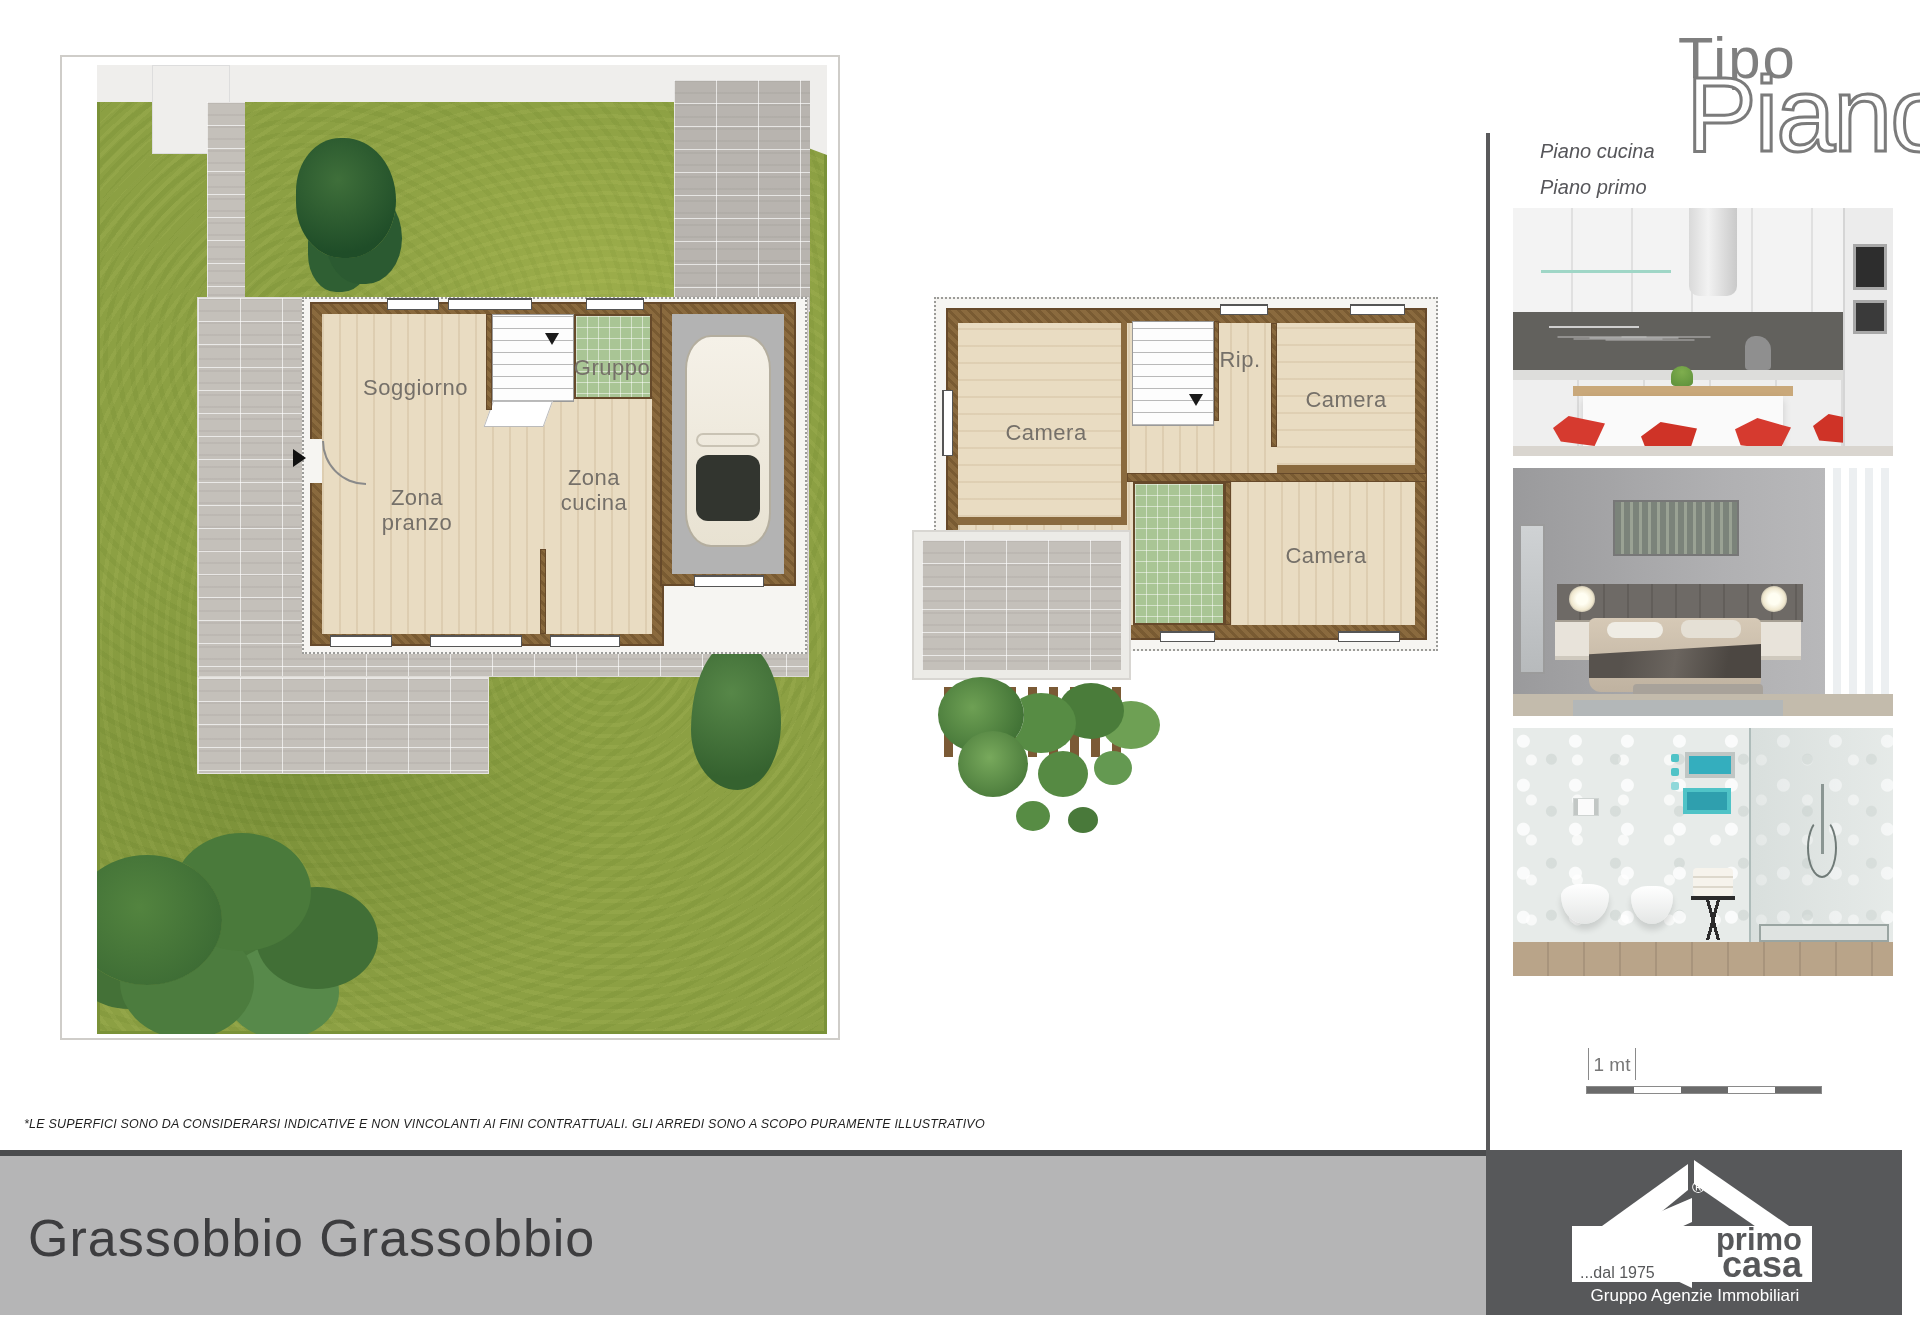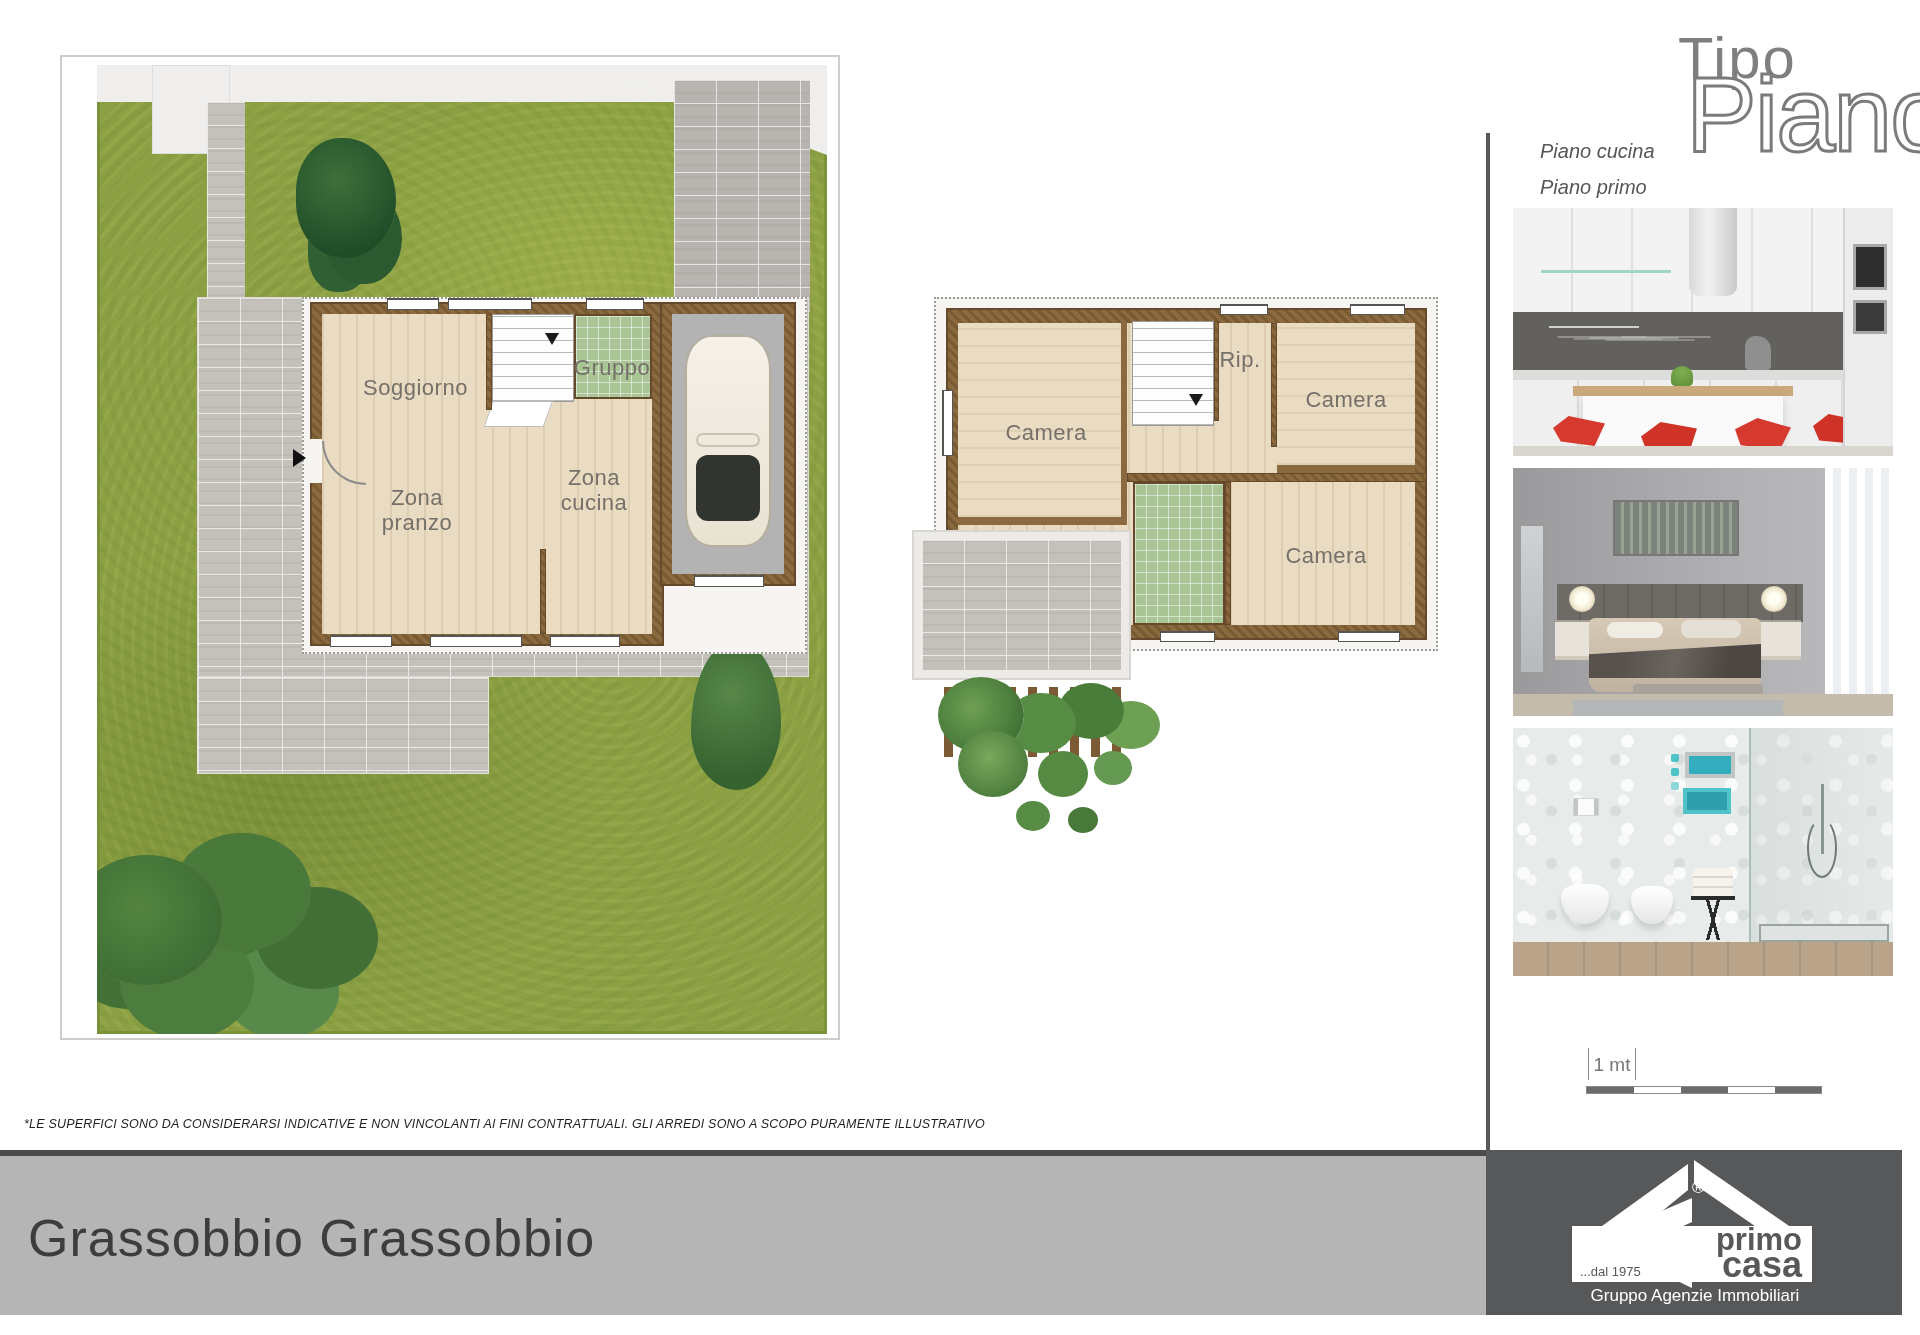--- a/index.html
+++ b/index.html
@@ -269,15 +269,15 @@
 <div class="abs" style="left:1486px; top:1150px; width:416px; height:165px; background:#57585a;">
   <div class="abs" style="left:86px; top:76px; width:240px; height:56px; background:#ffffff;"></div>
   <svg class="abs" style="left:88px; top:10px;" width="240" height="130" viewBox="0 0 240 130">
     <polygon points="120,0 238,82 204,82 120,24" fill="#ffffff"></polygon>
     <polygon points="114,4 28,66 48,84 114,30" fill="#ffffff"></polygon>
     <polygon points="34,74 118,38 118,62 70,84 118,106 118,128 34,88" fill="#ffffff"></polygon>
   </svg>
   <div class="abs" style="left:206px; top:28px; font-size:17px; color:#ffffff;">®</div>
   <div class="abs" style="left:86px; top:77px; width:230px; text-align:right; font-size:31px; font-weight:bold; color:#57585a; line-height:.85;">primo</div>
   <div class="abs" style="left:86px; top:100px; width:230px; text-align:right; font-size:36px; font-weight:bold; color:#57585a; line-height:.85;">casa</div>
-  <div class="abs" style="left:94px; top:114px; font-size:13px; color:#57585a;">...dal 1975</div>
+  <div class="abs" style="left:94px; top:114px; font-size:16px; color:#57585a;">...dal 1975</div>
   <div class="abs" style="left:66px; top:136px; width:286px; text-align:center; font-size:17px; color:#ffffff;">Gruppo Agenzie Immobiliari</div>
 </div>
 
 </body></html>

